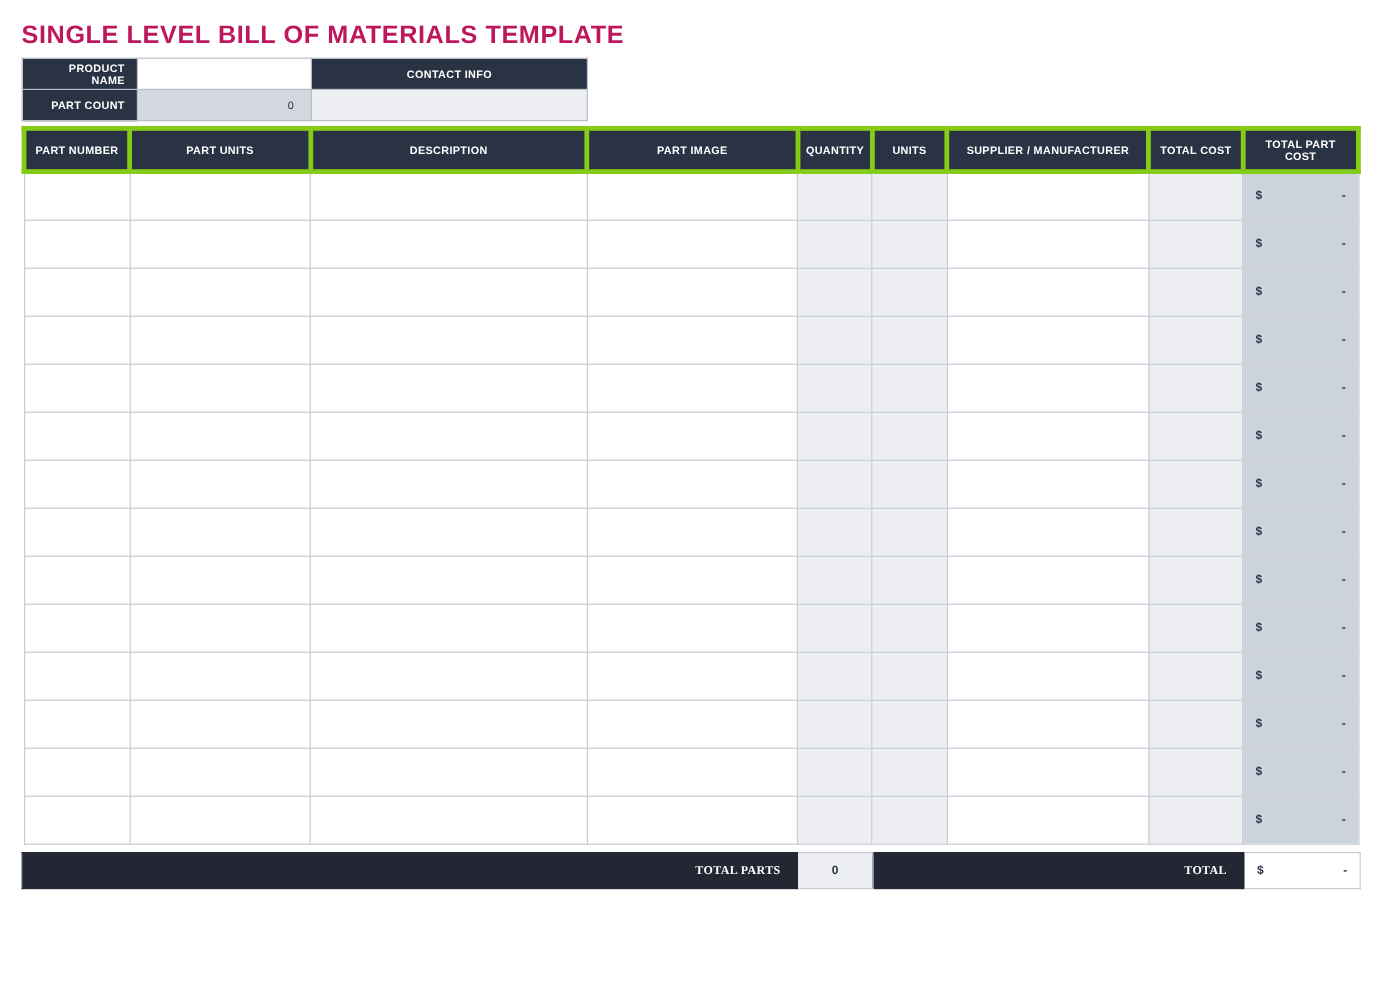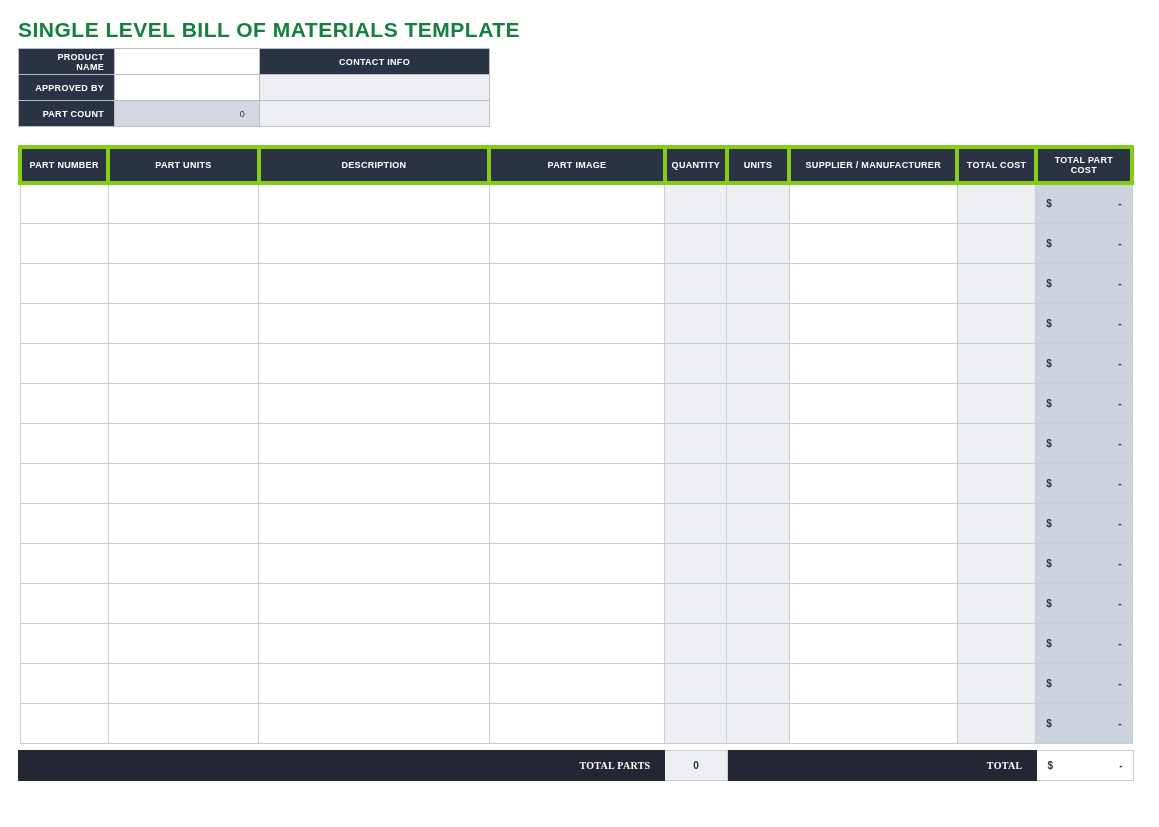--- a/index.html
+++ b/index.html
@@ -4,31 +4,31 @@
 <style>
   * { box-sizing: border-box; }
   body {
     margin: 0;
     padding: 18px;
     font-family: Arial, Helvetica, sans-serif;
     background: #fff;
     width: 1159px;
   }
   .title {
-    color: #15803d;
+    color: #be185d;
     font-size: 21px;
     font-weight: 700;
     letter-spacing: 0.5px;
     margin: 0 0 6px 0;
   }
   table { border-collapse: collapse; }
 
   
   .info {
-    margin-bottom: 18px;
+    margin-bottom: 4px;
   }
   .info td, .info th {
     border: 1px solid #b8bdc6;
     font-size: 9px;
     font-weight: 700;
     letter-spacing: 0.3px;
     height: 26px;
     padding: 0 10px;
     color: #fff;
     vertical-align: middle;
@@ -145,25 +145,20 @@
 <body>
 
 <h1 class="title">SINGLE LEVEL BILL OF MATERIALS TEMPLATE</h1>
 
 <table class="info">
   <tbody>
       <tr>
     <td class="label">PRODUCT NAME</td>
     <td class="val"></td>
     <td class="blue-hdr">CONTACT INFO</td>
-  </tr>
-  <tr>
-    <td class="label">APPROVED BY</td>
-    <td class="val"></td>
-    <td class="grey"></td>
   </tr>
   <tr>
     <td class="label">PART COUNT</td>
     <td class="val grey2">0</td>
     <td class="grey"></td>
   </tr>
 </tbody>
   </table>
 
 <table class="parts">

